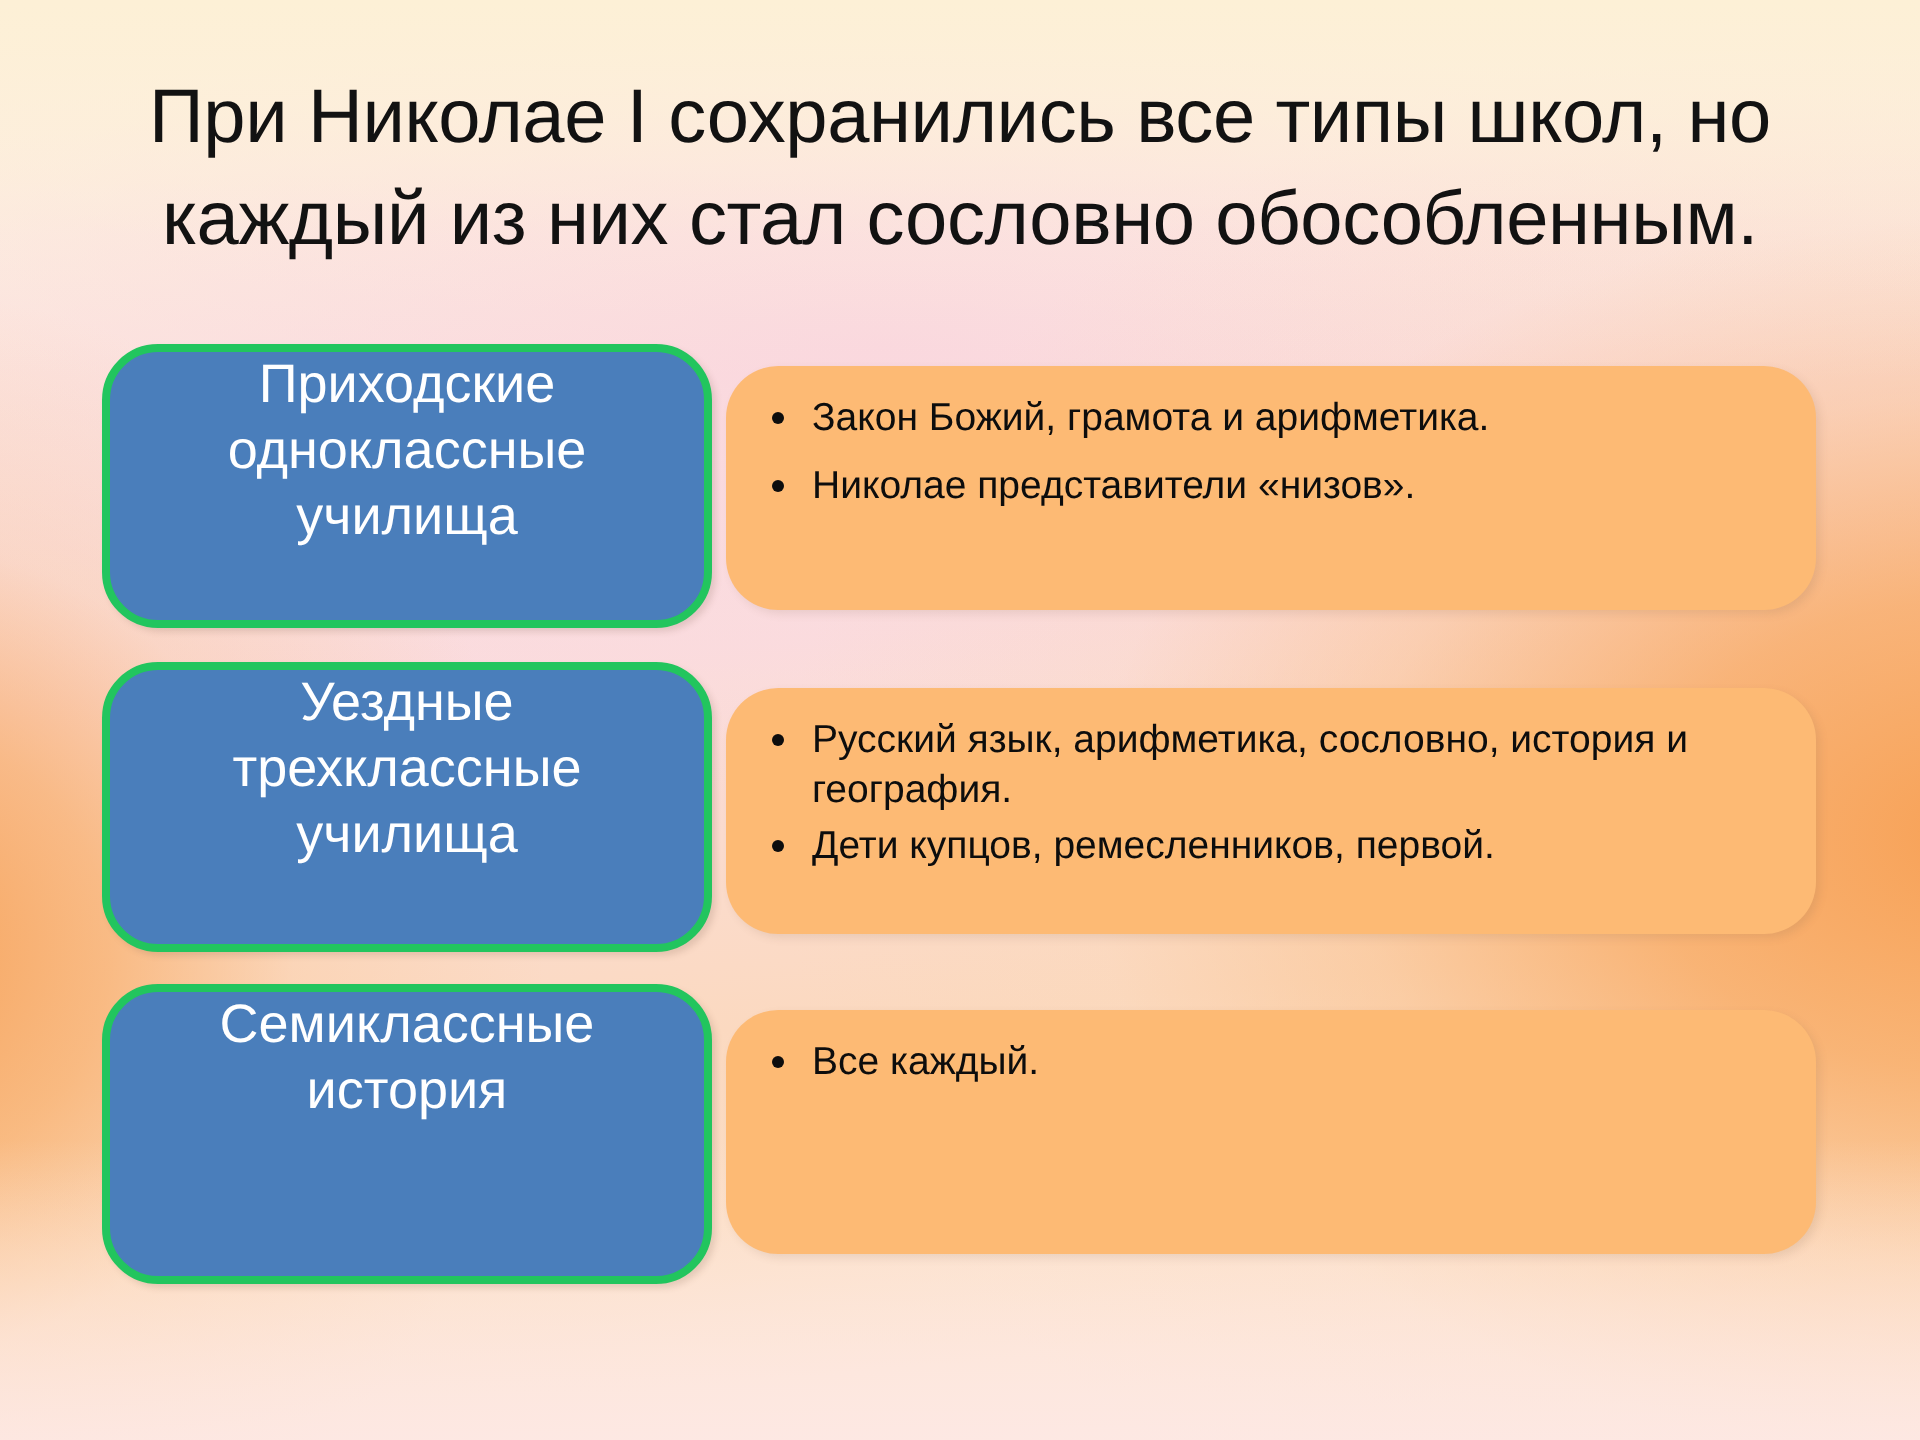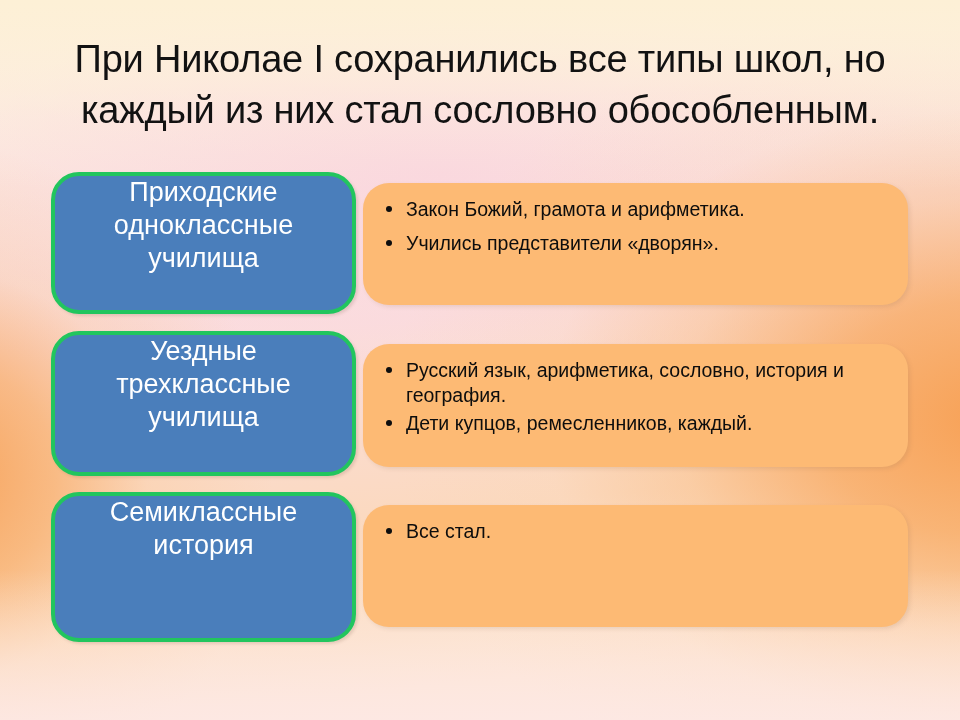--- a/index.html
+++ b/index.html
@@ -199,41 +199,41 @@
 
   <div id="title">При Николае I сохранились все типы школ, но каждый из них стал сословно обособленным.</div>
 
   <div class="row row-1 r1">
     <div class="cat-box">
       <div class="cat-label">Приходские одноклассные училища</div>
     </div>
     <div class="detail-box">
       <ul class="bullets">
         <li>Закон Божий, грамота и арифметика.</li>
-        <li>Учились представители «дворян».</li>
+        <li>Николае представители «низов».</li>
       </ul>
     </div>
   </div>
 
   <div class="row row-2 r2">
     <div class="cat-box">
       <div class="cat-label">Уездные трехклассные училища</div>
     </div>
     <div class="detail-box">
       <ul class="bullets">
         <li>Русский язык, арифметика, сословно, история и география.</li>
-        <li>Дети купцов, ремесленников, каждый.</li>
+        <li>Дети купцов, ремесленников, первой.</li>
       </ul>
     </div>
   </div>
 
   <div class="row row-3 r3">
     <div class="cat-box">
       <div class="cat-label">Семиклассные история</div>
     </div>
     <div class="detail-box">
       <ul class="bullets">
-        <li>Все стал.</li>
+        <li>Все каждый.</li>
       </ul>
     </div>
   </div>
 
 </div>
 
 </body></html>

